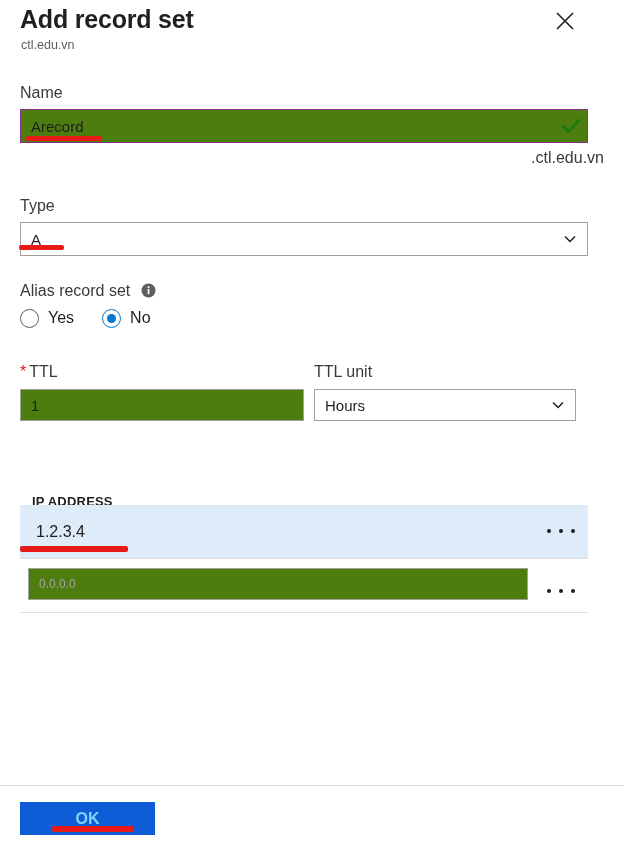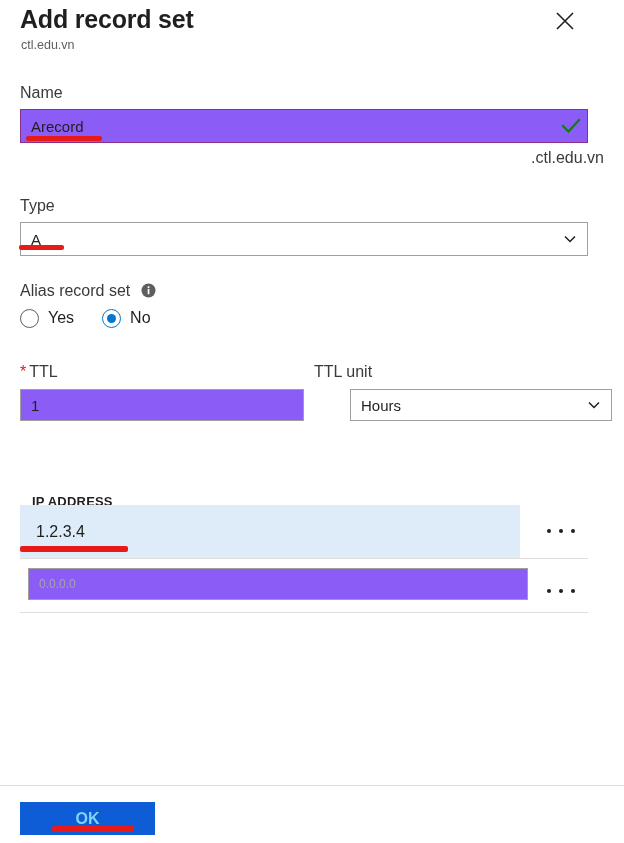--- a/index.html
+++ b/index.html
@@ -67,21 +67,21 @@
     line-height: 20px;
   }
   .req-star {
     color: #e81123;
     font-size: 16px;
     margin-right: 3px;
   }
   .txtbox {
     position: absolute;
     box-sizing: border-box;
-    background: #8b5cf6;
+    background: #4d7c0f;
     border: 1px solid #a19f9d;
     font-family: "Liberation Sans", sans-serif;
     font-size: 15px;
     color: #201f1e;
     padding: 0 10px;
     outline: none;
   }
   .txtbox::placeholder { color: #a6a6a6; }
 
   
@@ -176,21 +176,21 @@
     font-weight: bold;
     letter-spacing: 0.2px;
     color: #201f1e;
     margin-top: 28px;
   }
 
   
   .iprow-selected {
     position: absolute;
     left: 20px; top: 505px;
-    width: 500px; height: 53px;
+    width: 568px; height: 53px;
     background: #deecf9;
     box-sizing: border-box;
     display: flex;
     align-items: center;
   }
   .iprow-selected .ipval {
     margin-left: 16px;
     font-size: 16px;
     color: #201f1e;
   }
@@ -311,21 +311,21 @@
       <span class="radio-text">No</span>
     </div>
   </div>
 
   <div class="field-label" style="left:20px; top:362px;">
     <span class="req-star">*</span><span>TTL</span>
   </div>
   <input class="txtbox" type="text" style="left: 20px; top: 389px; width: 284px; height: 32px;" value="1">
 
   <div class="field-label" style="left:314px; top:362px;">TTL unit</div>
-  <div class="selectbox" style="left:314px; top:389px; width:262px; height:32px;margin-left:36px;">
+  <div class="selectbox" style="left:314px; top:389px; width:262px; height:32px;">
     <span class="sel-val">Hours</span>
     <span class="chev">
       <svg width="14" height="14" viewBox="0 0 14 14">
         <path d="M2 4.5 L7 9.5 L12 4.5" stroke="#201f1e" stroke-width="1.5" fill="none"></path>
       </svg>
     </span>
   </div>
 
   <div class="section-cap">IP ADDRESS</div>
 

